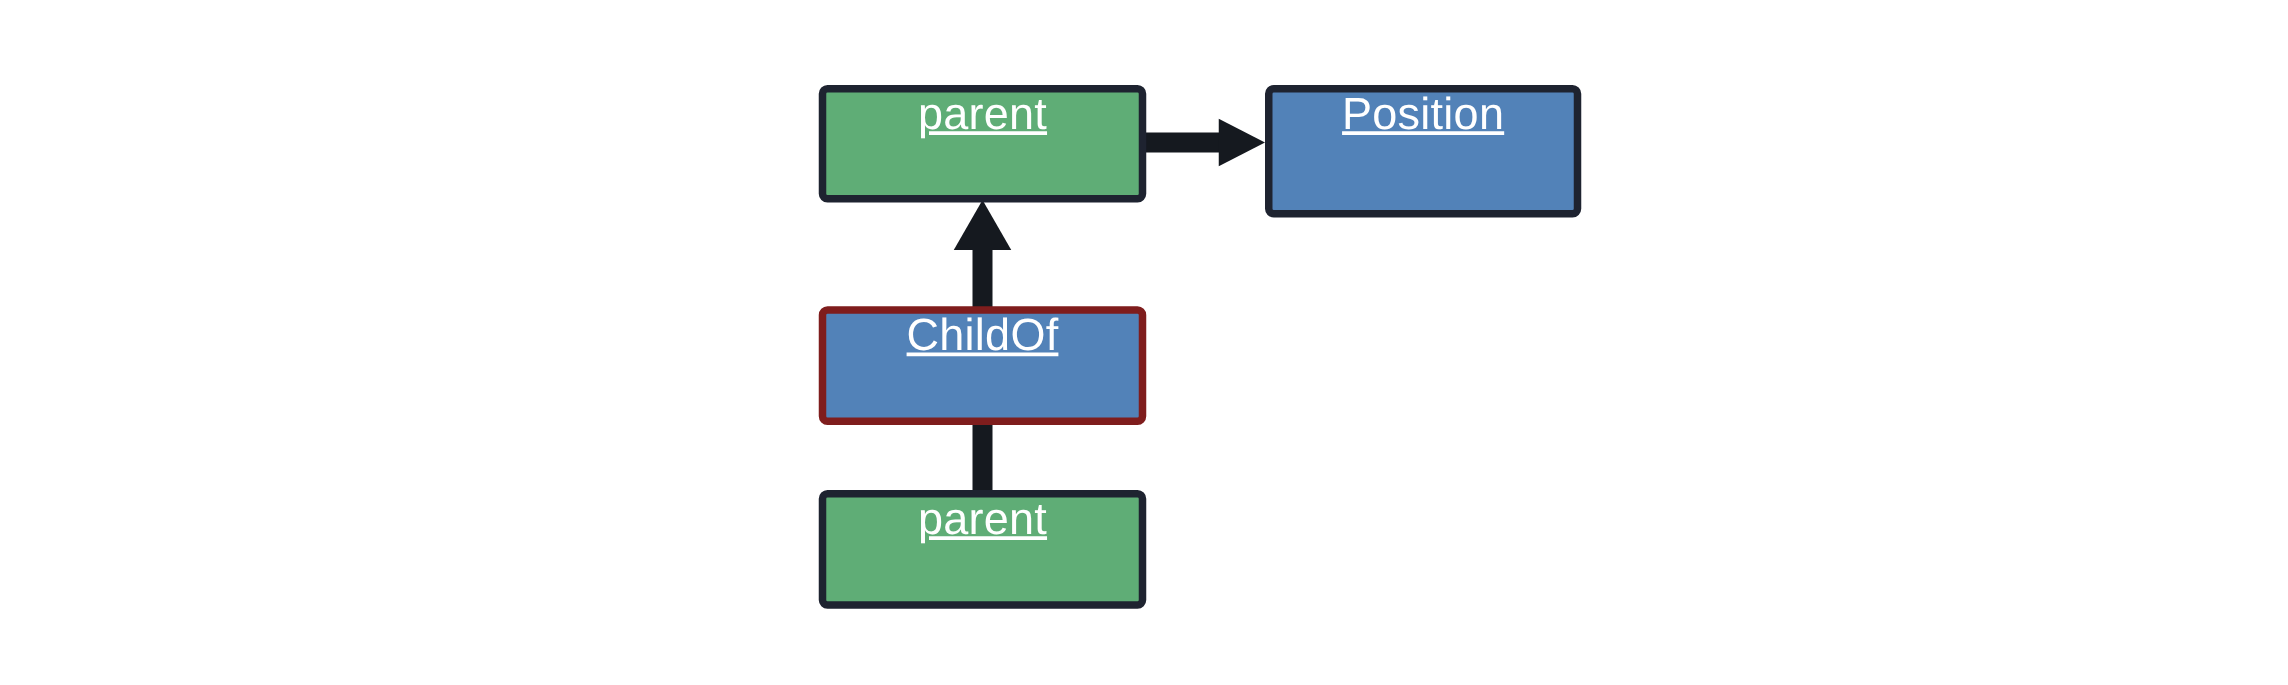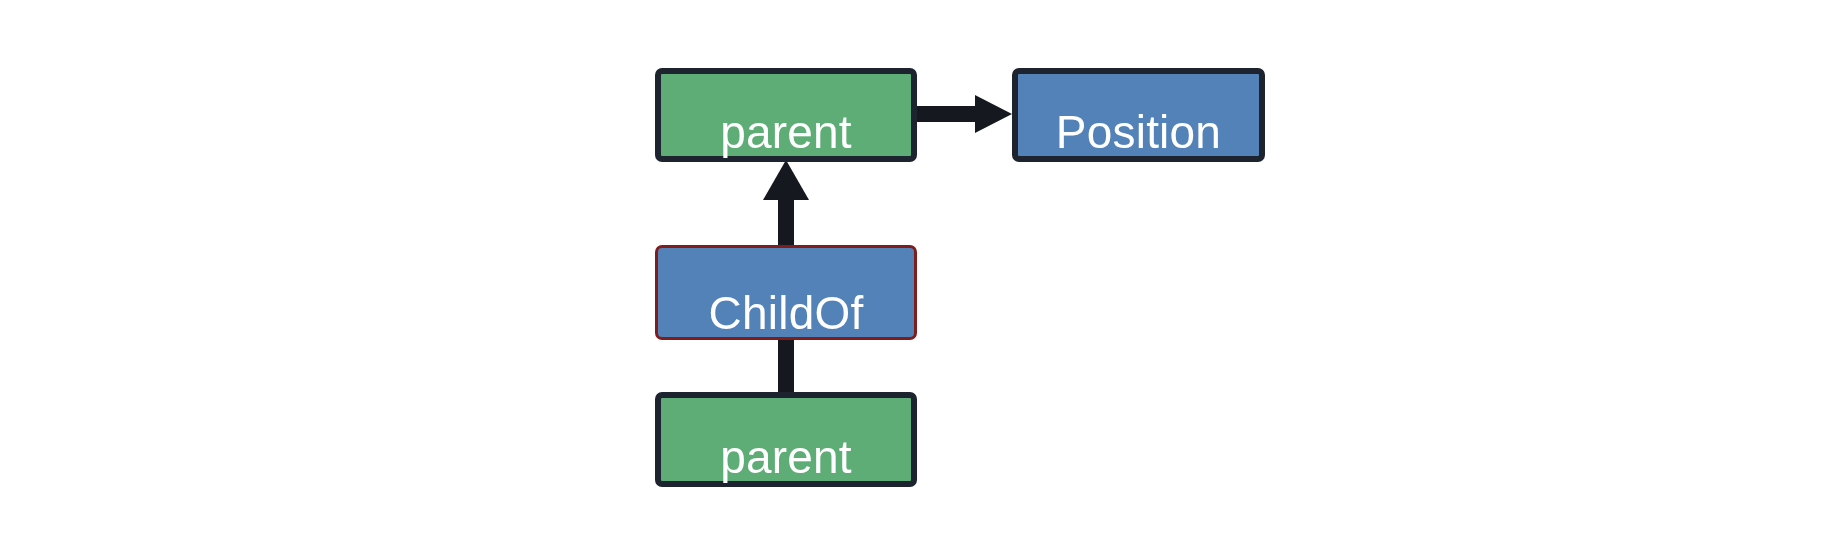--- a/index.html
+++ b/index.html
@@ -16,30 +16,31 @@
   #canvas {
     position: relative;
     width: 1830px;
     height: 548px;
     background: #ffffff;
   }
   .node {
     position: absolute;
     box-sizing: border-box;
     display: flex;
-    align-items: flex-end;
+    align-items: flex-start;
     justify-content: center;
     border-radius: 7px;
     color: #ffffff;
-    font-size: 46px;
+    font-size: 36px;
     font-weight: 400;
     letter-spacing: 0.2px;
     line-height: 1;
     z-index: 3;
     user-select: none;
+    text-decoration: underline;
   }
   .node-label {
     display: block;
     transform: translateY(-1px);
   }
   .edge-layer {
     position: absolute;
     left: 0;
     top: 0;
     width: 1830px;
@@ -67,25 +68,25 @@
 
     <g>
       <rect x="778" y="338" width="16" height="56" fill="#15191F"></rect>
     </g>
   </svg>
 
   <div class="node" style="left:655px; top:68px; width:262px; height:94px; background:#5FAD76; border:6px solid #1E2330;">
     <span class="node-label">parent</span>
   </div>
 
-  <div class="node" style="left:1012px; top:68px; width:253px; height:94px; background:#5282B8; border:6px solid #1E2330;">
+  <div class="node" style="left:1012px; top:68px; width:253px; height:106px; background:#5282B8; border:6px solid #1E2330;">
     <span class="node-label">Position</span>
   </div>
 
-  <div class="node" style="left:655px; top:245px; width:262px; height:95px; background:#5282B8; border:3px solid #7f1d1d;">
+  <div class="node" style="left:655px; top:245px; width:262px; height:95px; background:#5282B8; border:6px solid #7f1d1d;">
     <span class="node-label">ChildOf</span>
   </div>
 
   <div class="node" style="left:655px; top:392px; width:262px; height:95px; background:#5FAD76; border:6px solid #1E2330;">
     <span class="node-label">parent</span>
   </div>
 
 </div>
 
 </body></html>

